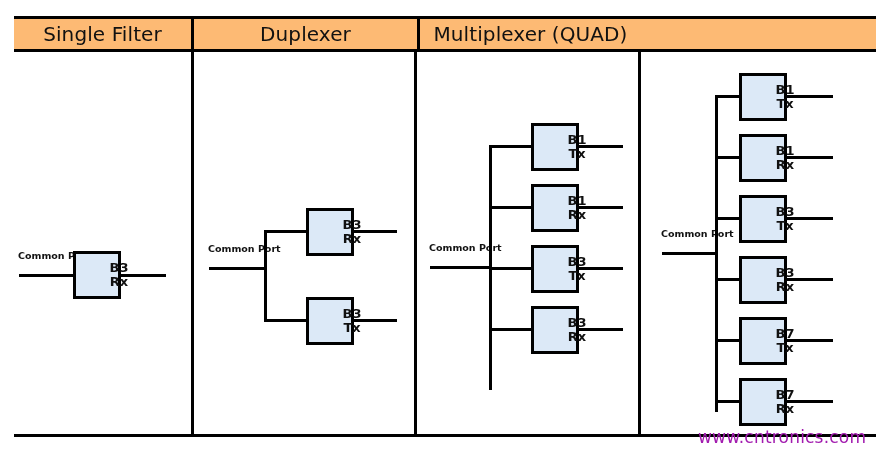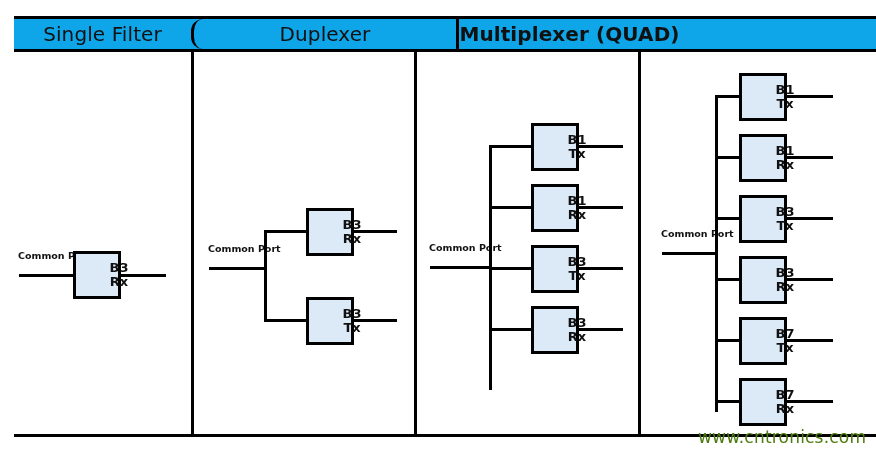--- a/index.html
+++ b/index.html
@@ -29,21 +29,21 @@
     top: 16px;
     width: 862px;
     height: 421px;
   }
 
   .header-row {
     position: absolute;
     left: 0; top: 0;
     width: 862px;
     height: 36px;
-    background: #0ea5e9;
+    background: #fdba74;
     border-top: 3px solid #000000;
     border-bottom: 3px solid #000000;
     box-sizing: border-box;
     display: flex;
   }
   .header-cell {
     display: flex;
     align-items: center;
     justify-content: center;
     font-size: 20px;
@@ -118,40 +118,40 @@
     line-height: 1.18;
     white-space: nowrap;
     text-align: left;
   }
 
   .watermark {
     position: absolute;
     left: 698px;
     top: 427px;
     font-size: 17px;
-    color: #4d7c0f;
+    color: #a21caf;
     letter-spacing: 0.2px;
     white-space: nowrap;
   }
 </style>
 </head>
 <body>
 
 <div id="diagram">
 
   <div class="table-frame">
 
     <div class="header-row">
       <div class="header-cell" style="width:177px;">
         <span>Single Filter</span>
       </div>
-      <div class="header-cell sep" style="width:265px;border-radius:12px;">
+      <div class="header-cell sep" style="width:226px;">
         <span>Duplexer</span>
       </div>
-      <div class="header-cell sep" style="width:224px;font-weight:bold;">
+      <div class="header-cell sep" style="width:224px;">
         <span>Multiplexer (QUAD)</span>
       </div>
     </div>
 
     <div class="body-row">
 
       <div class="vdiv" style="left:177px;"></div>
       <div class="vdiv" style="left:400px;"></div>
       <div class="vdiv" style="left:624px;"></div>
 

